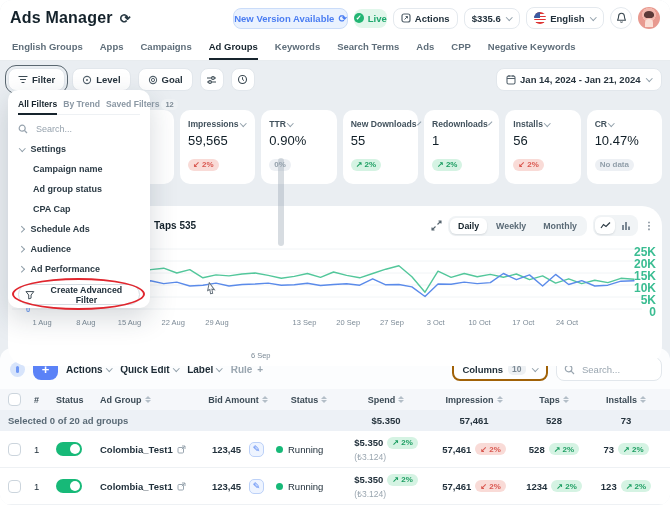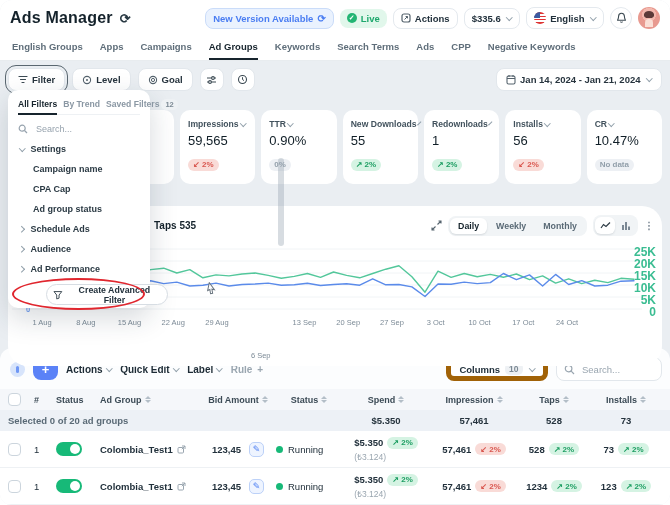--- a/index.html
+++ b/index.html
@@ -4,21 +4,21 @@
 <style>
   html,body{margin:0;padding:0;background:#fff;}
   *{box-sizing:border-box;font-family:"Liberation Sans",sans-serif;}
   .app{position:relative;width:670px;height:505px;background:#eaeef2;border-radius:12px;overflow:hidden;}
 
   
   .hdr{height:36px;background:#fff;display:flex;align-items:center;padding:0 10px;}
   .title{font-size:16px;font-weight:700;color:#14222b;letter-spacing:.2px;}
   .refresh{margin-left:7px;font-size:13px;color:#2a3a44;font-weight:700;}
   .hdr-right{margin-left:auto;display:flex;align-items:center;gap:6px;}
-  .pill{display:inline-flex;align-items:center;gap:4px;border-radius:8px;font-size:9.5px;font-weight:700;padding:4px 7px;white-space:nowrap;}
+  .pill{display:inline-flex;align-items:center;gap:4px;border-radius:8px;font-size:9.5px;font-weight:700;padding:4px 0;white-space:nowrap;}
   .nv{background:#eaf2fe;border:1px solid #cadcf9;color:#4a7df2;}
   .live{background:#e1f7eb;color:#1ea86d;}
   .live .chk{width:10px;height:10px;border-radius:50%;background:#22b573;color:#fff;font-size:7px;display:inline-flex;align-items:center;justify-content:center;}
   .wbtn{background:#fff;border:1px solid #e4e9ee;color:#22313c;display:inline-flex;align-items:center;gap:4px;border-radius:8px;font-size:9.5px;font-weight:700;padding:4px 7px;white-space:nowrap;}
   .flag{width:12px;height:12px;border-radius:50%;background:linear-gradient(#d33 20%,#fff 20%,#fff 30%,#d33 30%,#d33 45%,#fff 45%,#fff 55%,#d33 55%,#d33 70%,#fff 70%,#fff 80%,#d33 80%);position:relative;overflow:hidden;}
   .flag:before{content:"";position:absolute;left:0;top:0;width:6px;height:6px;background:#3b5aa0;}
   .iconbtn{width:22px;height:22px;border-radius:50%;border:1px solid #e4e9ee;background:#fff;display:inline-flex;align-items:center;justify-content:center;}
   .avatar{width:22px;height:22px;border-radius:50%;background:radial-gradient(circle at 50% 35%,#f3b8ae 0 38%,#e89a90 39% 100%);position:relative;overflow:hidden;}
   .avatar:before{content:"";position:absolute;left:6px;top:4px;width:10px;height:7px;border-radius:50% 50% 40% 40%;background:#5d3a38;}
   .avatar:after{content:"";position:absolute;left:7px;top:12px;width:8px;height:8px;border-radius:50% 50% 0 0;background:#fadfd6;}
@@ -42,21 +42,21 @@
   .fp-tabs{display:flex;align-items:center;gap:6px;border-bottom:1px solid #eef1f4;padding-bottom:5px;}
   .fp-tab{font-size:8.6px;color:#8a97a3;font-weight:600;white-space:nowrap;position:relative;}
   .fp-tab.on{color:#17242d;font-weight:800;}
   .fp-tab.on:after{content:"";position:absolute;left:0;right:0;bottom:-6px;height:2px;background:#17242d;}
   .fp-badge{background:#eef1f4;border-radius:6px;font-size:7.5px;color:#7c8994;padding:1px 4px;margin-left:2px;}
   .fp-search{display:flex;align-items:center;gap:6px;margin:8px 0 4px 0;}
   .fp-search input{border:none;outline:none;font-size:9px;color:#2b3a44;width:90px;background:transparent;}
   .fp-search input::placeholder{color:#97a3ae;}
   .fp-item{display:flex;align-items:center;gap:5px;font-size:9px;color:#2b3a44;font-weight:600;height:20px;}
   .fp-item.leaf{padding-left:15px;}
-  .createbtn{position:relative;margin-top:5px;height:21px;border:1px solid #d7dde3;border-radius:12px;background:#fff;display:flex;align-items:center;justify-content:center;gap:5px;font-size:8.8px;font-weight:700;color:#22313c;width:100%;margin-left:28px;}
+  .createbtn{position:relative;margin-top:5px;height:21px;border:1px solid #d7dde3;border-radius:12px;background:#fff;display:flex;align-items:center;justify-content:center;gap:5px;font-size:8.8px;font-weight:700;color:#22313c;width:100%;}
   .red-oval{position:absolute;left:-6px;top:-6px;width:133px;height:32px;border:2.6px solid #e0262e;border-radius:50%;pointer-events:none;}
 
   
   .metrics{position:absolute;top:110px;left:70px;right:8px;display:flex;gap:6px;height:74px;z-index:10;}
   .mcard{background:#fff;border-radius:10px;padding:9px 8px;flex:1;min-width:0;}
   .mcard.cut{flex:0 0 104px;}
   .mlabel{font-size:8.6px;color:#42525d;font-weight:700;white-space:nowrap;display:flex;align-items:center;}
   .mval{font-size:13px;font-weight:400;color:#101e27;margin:4px 0 5px 0;}
   .badge{display:inline-flex;align-items:center;border-radius:7px;font-size:8px;font-weight:700;padding:1.5px 5px;white-space:nowrap;}
   .b-up{background:#d5f3e3;color:#1d9e62;}
@@ -83,21 +83,21 @@
   .cursor{position:absolute;left:204px;top:282px;z-index:70;}
 
   
   .tsec{position:absolute;top:348px;left:0;right:0;bottom:0;background:#fcfdfe;border-radius:12px 12px 0 0;}
   .ttool{display:flex;align-items:center;gap:8px;padding:9px 8px 8px 10px;}
   .infocirc{width:15px;height:15px;border-radius:50%;background:#d7e4fb;display:flex;align-items:center;justify-content:center;}
   .infocirc i{display:block;width:2.5px;height:7px;border-radius:2px;background:#6f97f5;}
   .plusbtn{width:25px;height:22px;border-radius:8px;background:#5b82f7;color:#fff;font-size:13px;font-weight:700;display:flex;align-items:center;justify-content:center;}
   .tlink{font-size:10px;font-weight:800;color:#1d2b35;display:inline-flex;align-items:center;gap:2px;}
   .tlink.mut{color:#9aa6b0;font-weight:700;justify-content:flex-end;}
-  .colbtn{margin-left:auto;height:24px;border:5px solid #a16207;border-radius:8px;background:#fff;display:inline-flex;align-items:center;gap:5px;padding:0 8px;font-size:9.5px;font-weight:700;color:#22313c;}
+  .colbtn{margin-left:auto;height:24px;border:2px solid #a16207;border-radius:8px;background:#fff;display:inline-flex;align-items:center;gap:5px;padding:0 8px;font-size:9.5px;font-weight:700;color:#22313c;}
   .colcount{background:#eef1f4;border-radius:5px;font-size:8.5px;color:#7c8994;padding:1px 4px;}
   .searchbox{height:24px;width:106px;border:1px solid #e2e7ec;border-radius:8px;background:#fff;display:inline-flex;align-items:center;gap:5px;padding:0 7px;}
   .searchbox input{border:none;outline:none;width:70px;font-size:9.5px;background:transparent;color:#22313c;}
   .searchbox input::placeholder{color:#9aa6b0;}
 
   .tg{display:grid;grid-template-columns:26px 22px 44px 100px 76px 66px 88px 88px 72px 72px;align-items:center;padding:0 8px;}
   .thead{background:#f5f7fa;height:21px;font-size:9px;color:#3c4b56;font-weight:800;}
   .thead .hc{display:flex;align-items:center;white-space:nowrap;}
   .thead .hc.c{justify-content:center;}
   .sort{display:inline-flex;flex-direction:column;gap:1.5px;margin-left:3px;}
@@ -318,24 +318,24 @@
     </div>
     <div id="fp-items">
         <div class="fp-item">
           <i class="cv"></i>
           <span>Settings</span>
         </div>
         <div class="fp-item leaf">
           <span>Campaign name</span>
         </div>
         <div class="fp-item leaf">
+          <span>Ad group status</span>
+        </div>
+        <div class="fp-item leaf">
           <span>CPA Cap</span>
-        </div>
-        <div class="fp-item leaf">
-          <span>Ad group status</span>
         </div>
         <div class="fp-item">
           <i class="cv cvr"></i>
           <span>Schedule Ads</span>
         </div>
         <div class="fp-item">
           <i class="cv cvr"></i>
           <span>Audience</span>
         </div>
         <div class="fp-item">

